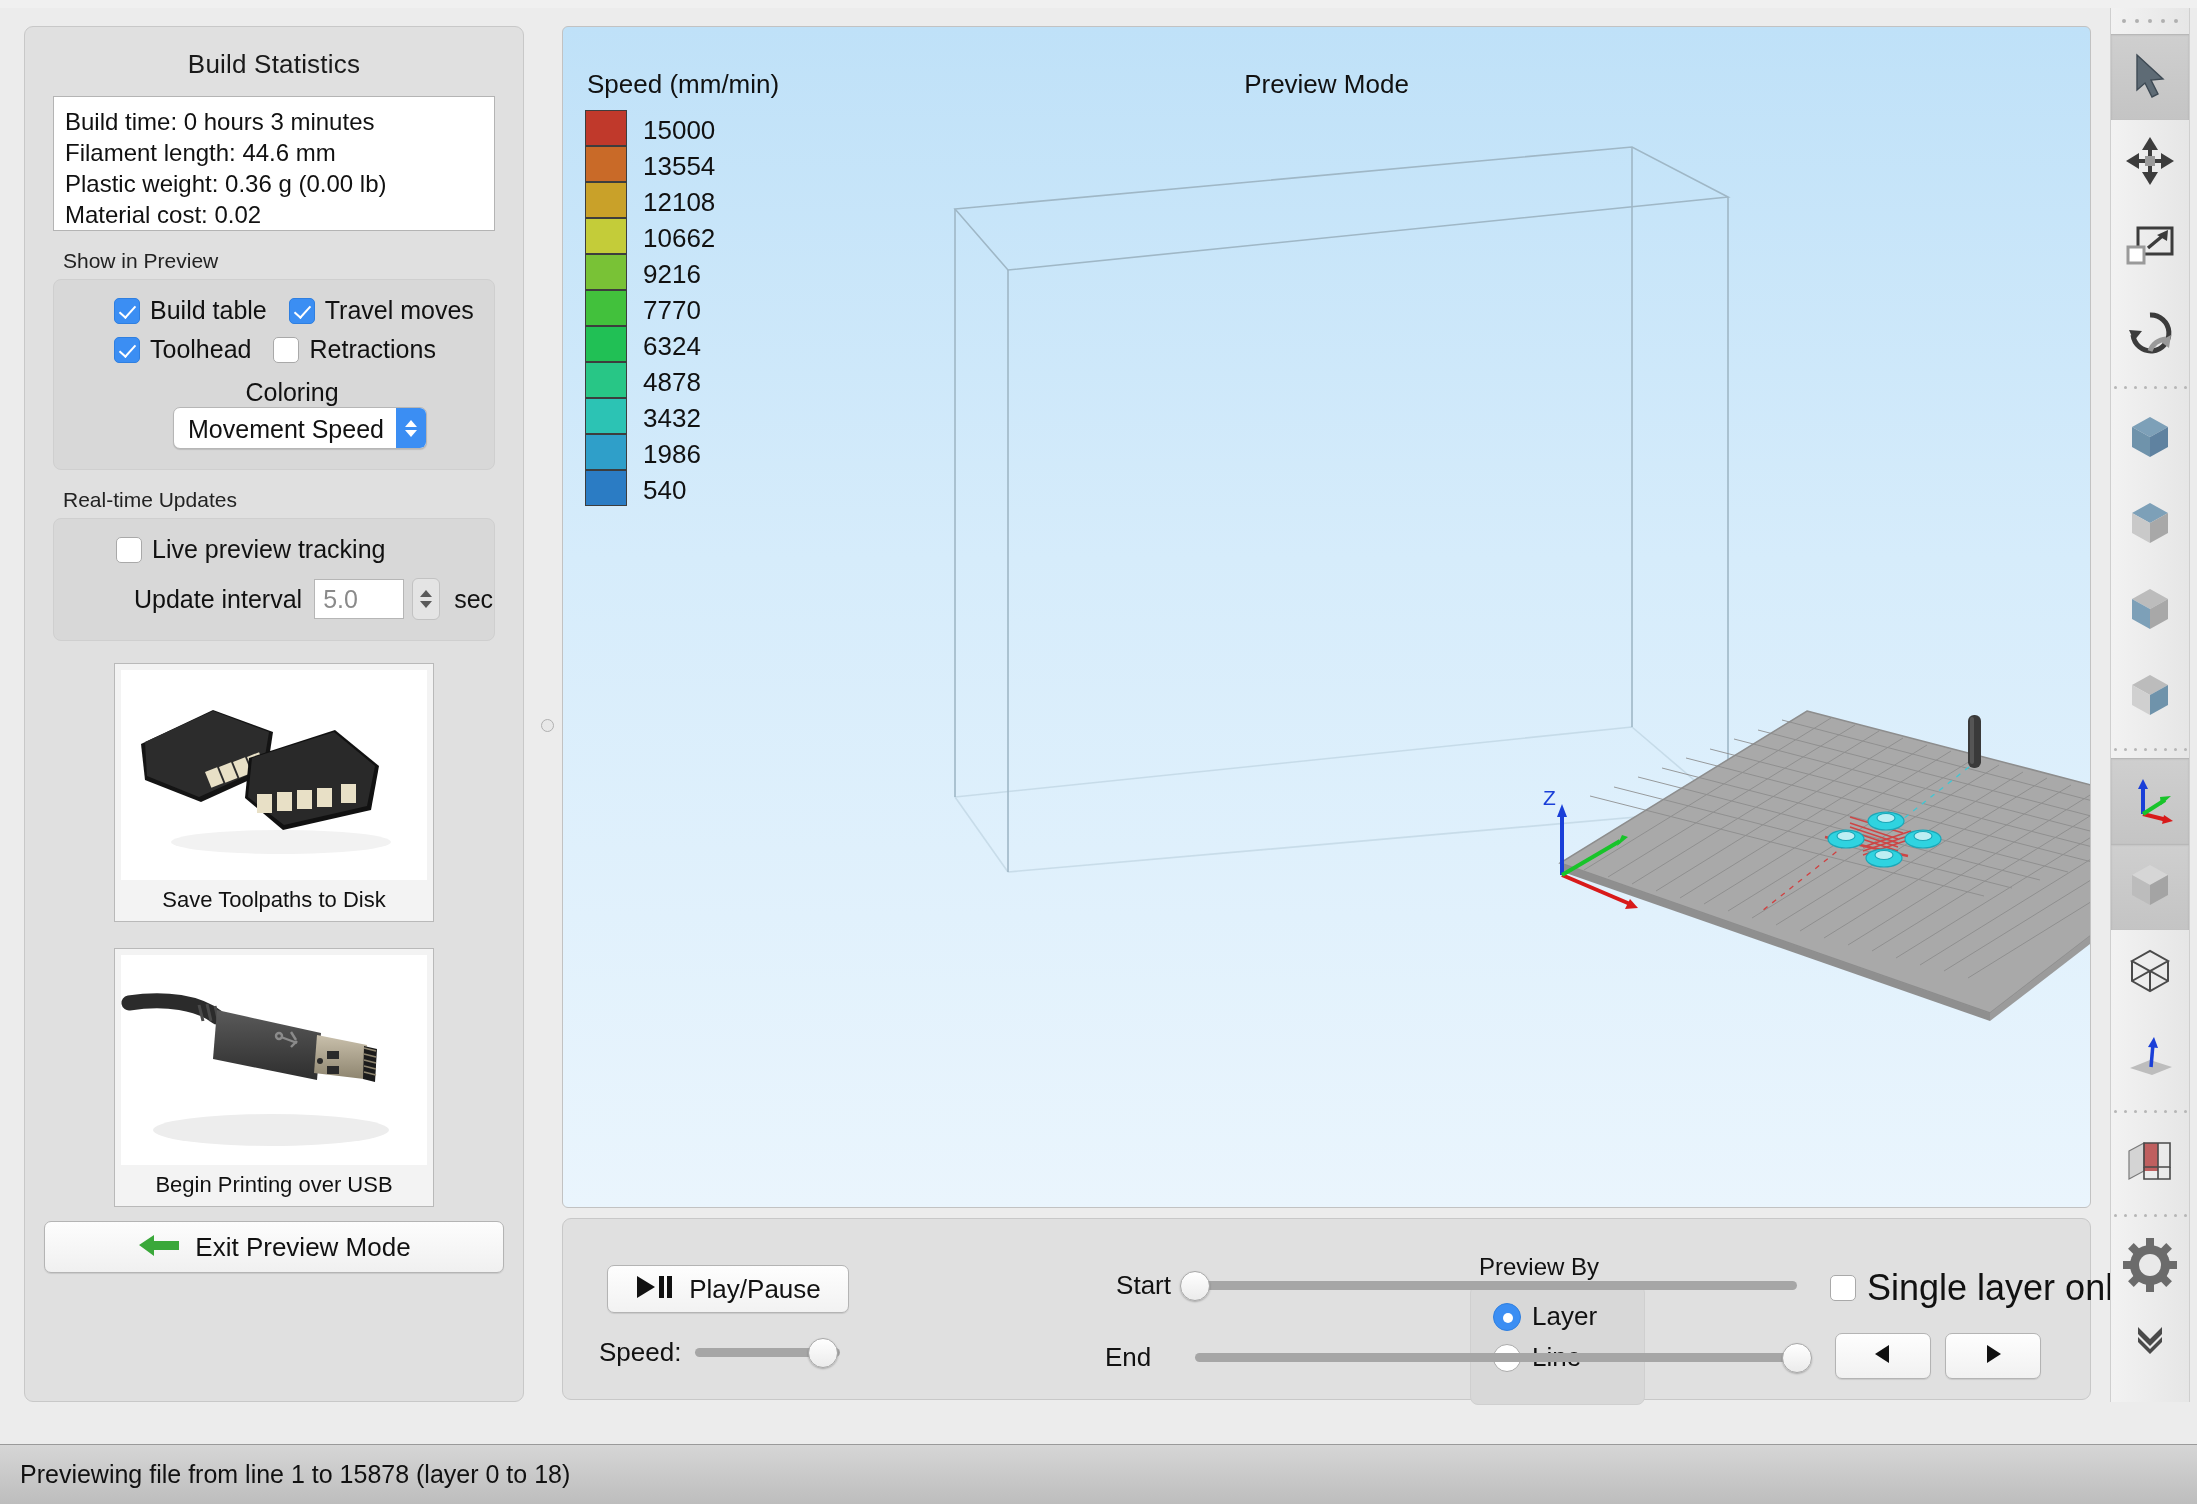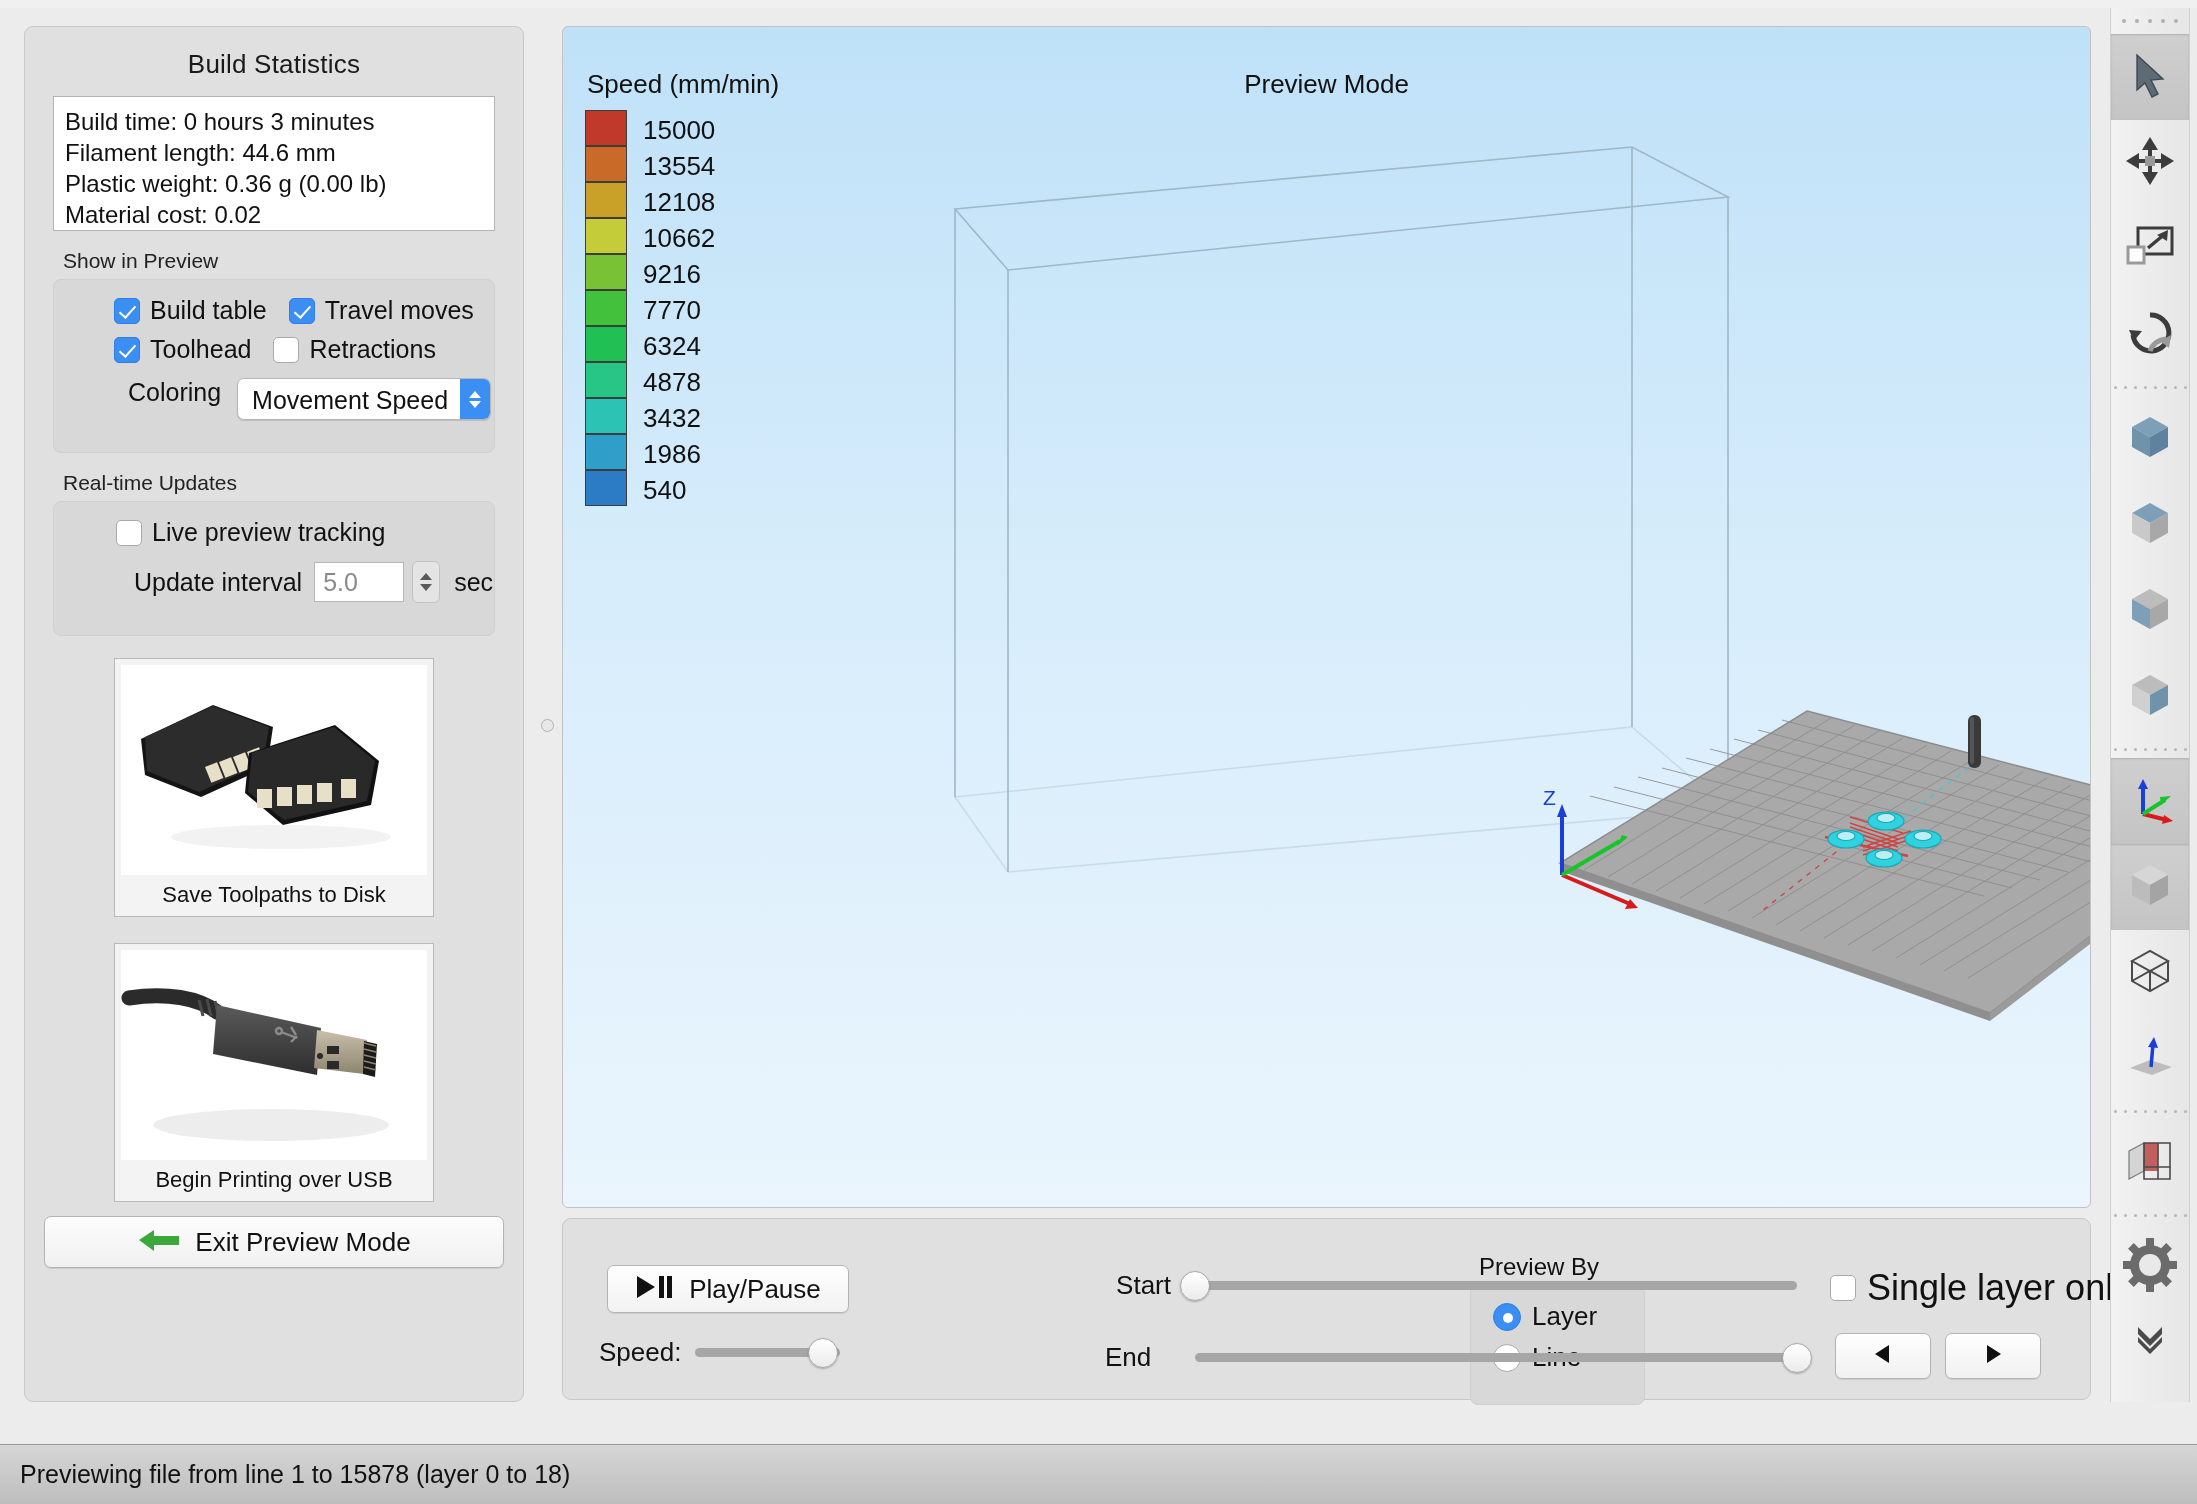--- a/index.html
+++ b/index.html
@@ -30,40 +30,40 @@
     margin: 16px 28px 0 28px;
     background: #fff; border: 1px solid #b4b4b4;
     height: 135px; padding: 9px 11px;
   }
   .stats-box div { font-size: 24px; line-height: 31px; color:#111; white-space:nowrap; }
 
   .group-label { font-size: 21px; color:#222; margin: 18px 0 6px 38px; }
   .group-box {
     margin: 0 28px; background:#d8d8d8;
     border: 1px solid #cfcfcf; border-radius: 8px;
-    padding: 16px 0 32px 0;
+    padding: 16px 0 20px 0;
   }
 
   .cbrow { display:flex; align-items:center; margin-left:60px; margin-bottom:10px; }
   .cbrow.row2 { margin-bottom: 4px; }
   .cb {
     width: 26px; height: 26px; border-radius: 5px;
     background: #fff; border:1px solid #a9a9a9;
     display:inline-block; position:relative; flex:0 0 auto;
   }
   .cb.on { background:#3b8ef3; border-color:#2f7fe0; }
   .cb.on::after {
     content:""; position:absolute; left:8px; top:3px;
     width: 7px; height: 14px; border:solid #fff;
     border-width: 0 2.8px 2.8px 0; transform: rotate(42deg);
   }
   .cblabel { font-size: 25px; color:#111; margin-left:10px; white-space:nowrap; }
   .cbgap { width: 22px; display:inline-block; }
 
-  .coloring-row { display:flex; align-items:flex-start; margin-left:74px; margin-top:14px; }
+  .coloring-row { display:flex; align-items:center; margin-left:36px; margin-top:14px;flex-direction:column; }
   .coloring-row .lbl { font-size:25px; color:#111; }
   .popup {
     margin-left: 16px; display:flex; align-items:stretch;
     background:#fff; border:1px solid #b6b6b6; border-radius:7px;
     height: 42px; box-shadow: 0 1px 1px rgba(0,0,0,.13);
     overflow:hidden;
   }
   .popup .val { font-size:25px; color:#111; padding:4px 12px 4px 14px; line-height:34px; white-space:nowrap;}
   .popup .arrows {
     width: 30px; background:#3b8ef3; display:flex;

